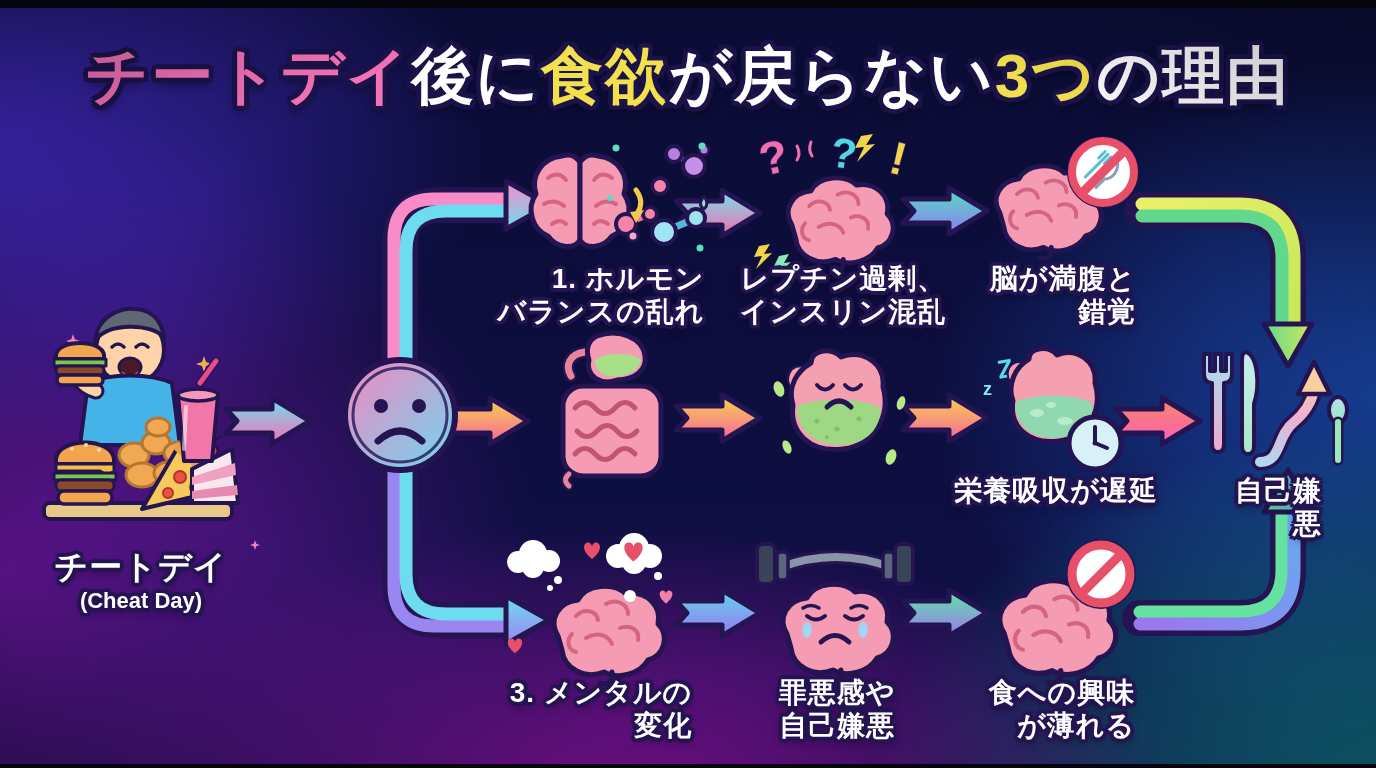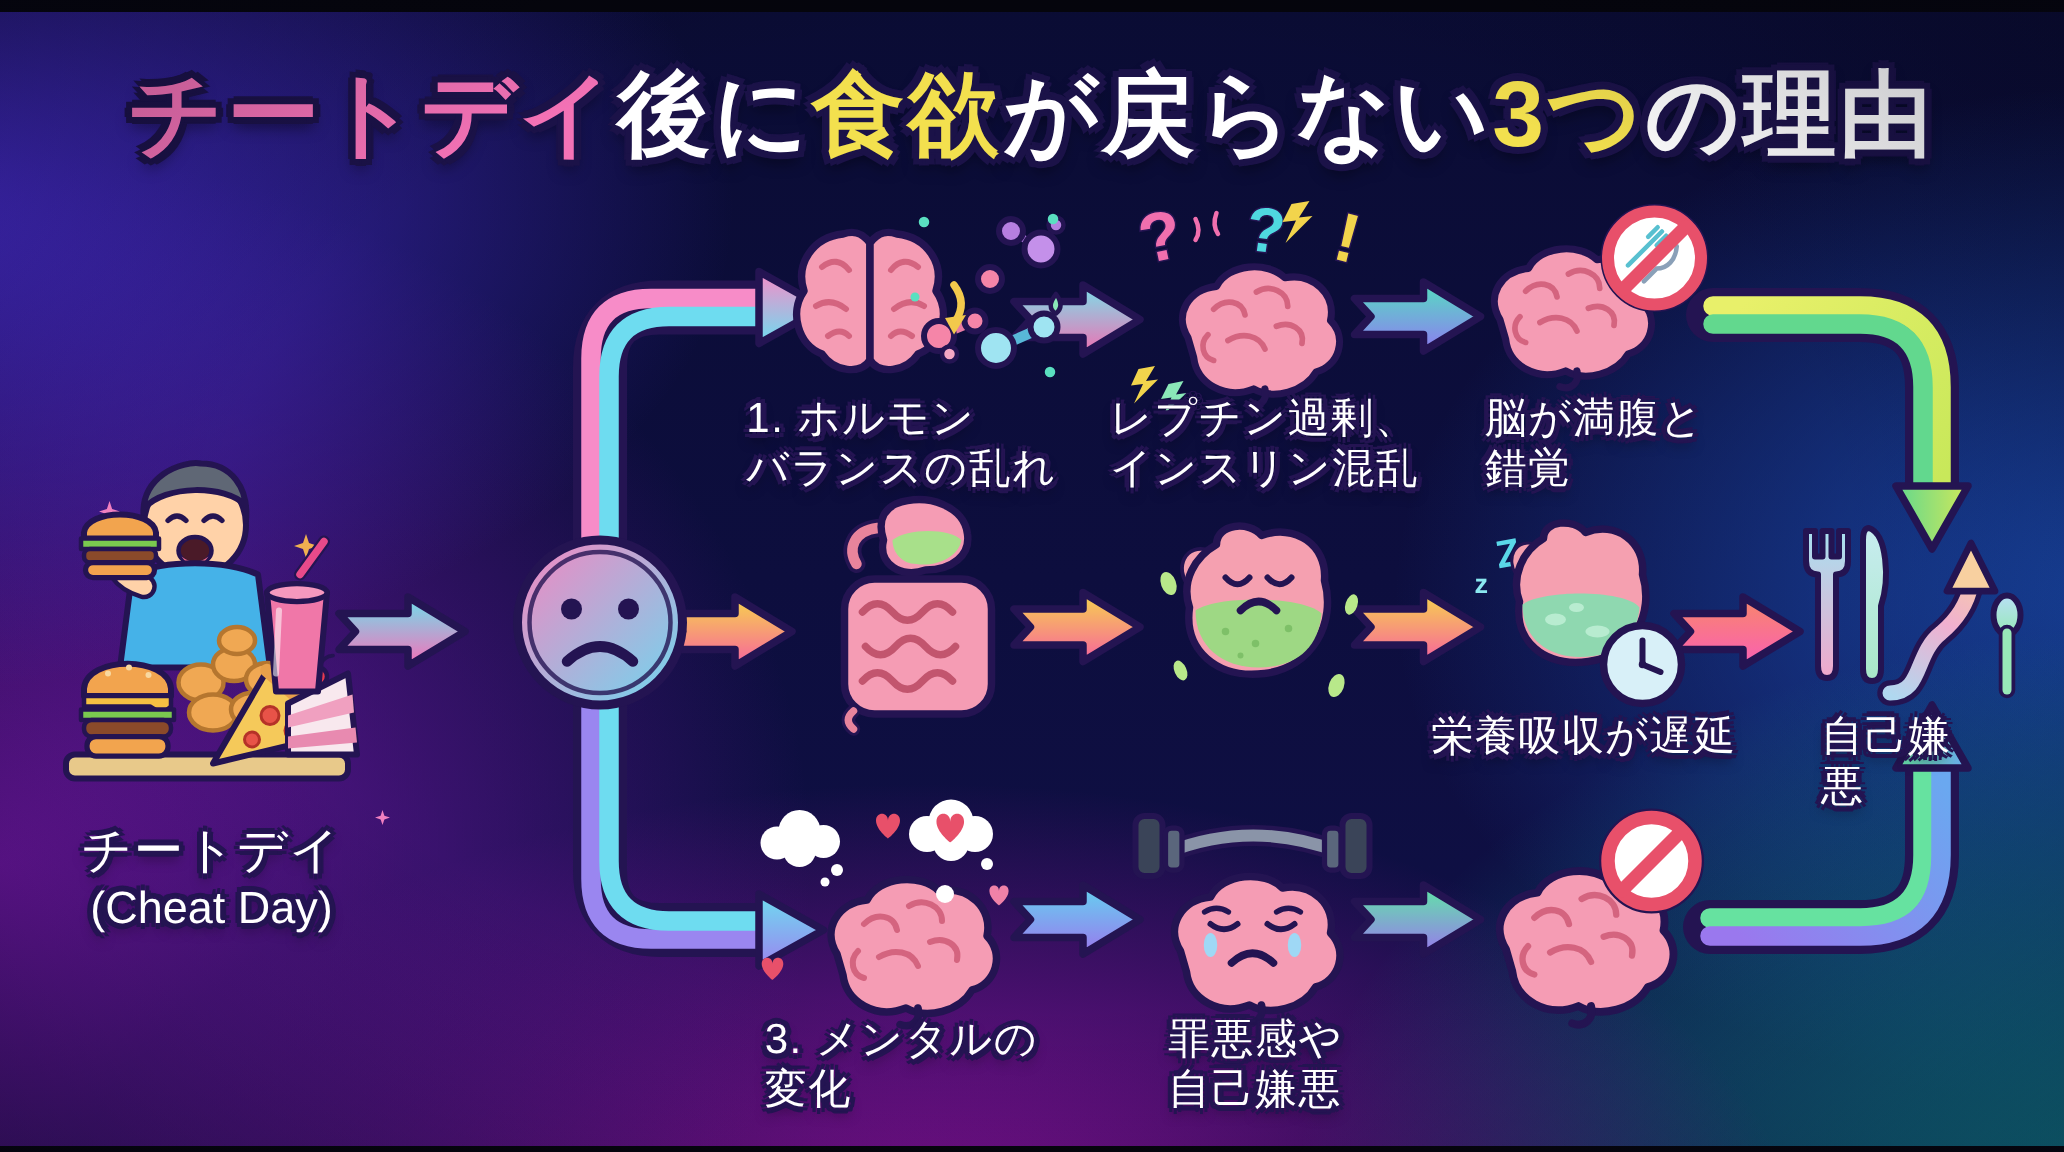--- a/index.html
+++ b/index.html
@@ -17,27 +17,27 @@
   .vignette{position:absolute;inset:0;pointer-events:none;
     background:radial-gradient(ellipse at 50% 45%, transparent 55%, rgba(4,4,18,.38) 100%);}
   .edge-bar{position:absolute;left:0;width:1376px;background:#05050c;}
   .abs{position:absolute;}
   .title{position:absolute;left:0;right:0;top:34px;text-align:center;
     font-size:62px;font-weight:700;letter-spacing:2px;white-space:nowrap;
     text-shadow:-4px -4px 0 #1b1248,4px -4px 0 #1b1248,-4px 4px 0 #1b1248,4px 4px 0 #1b1248,
                  0 -5px 0 #1b1248,0 5px 0 #1b1248,-5px 0 0 #1b1248,5px 0 0 #1b1248,
                  0 6px 10px rgba(0,0,0,.55);}
   .node-label{position:absolute;transform:translateX(-50%);
-    color:#ffffff;font-size:28px;font-weight:400;line-height:1.18;text-align:left;
+    color:#ffffff;font-size:28px;font-weight:700;line-height:1.18;text-align:right;
     white-space:pre-line;letter-spacing:1px;
     text-shadow:-3px -3px 0 #241452,3px -3px 0 #241452,-3px 3px 0 #241452,3px 3px 0 #241452,
                  0 -4px 0 #241452,0 4px 0 #241452,-4px 0 0 #241452,4px 0 0 #241452,
                  0 5px 8px rgba(0,0,0,.5);}
   .cheat-main{font-size:33px;}
-  .cheat-sub{font-size:30px;letter-spacing:0;}
+  .cheat-sub{font-size:22px;letter-spacing:0;}
   svg{display:block;overflow:visible;}
   .layer-arrows{z-index:1;}
   .layer-icons{z-index:2;}
   .layer-labels{z-index:3;}
 </style>
 </head>
 <body>
 
 <div class="stage">
 
@@ -518,15 +518,17 @@
   <div class="node-label layer-labels" style="left:843px;top:262px">レプチン過剰、
 インスリン混乱</div>
   <div class="node-label layer-labels" style="left:1063px;top:262px">脳が満腹と
 錯覚</div>
   <div class="node-label layer-labels" style="left:1056px;top:474px">栄養吸収が遅延</div>
   <div class="node-label layer-labels" style="left:1268px;top:474px">自己嫌悪</div>
   <div class="node-label layer-labels" style="left:601px;top:676px">3. メンタルの
 変化</div>
   <div class="node-label layer-labels" style="left:837px;top:676px">罪悪感や
 自己嫌悪</div>
+  <div class="node-label layer-labels" style="left:1062px;top:676px">食への興味
+が薄れる</div>
 
   <div class="vignette"></div>
 </div>
 
 </body></html>

